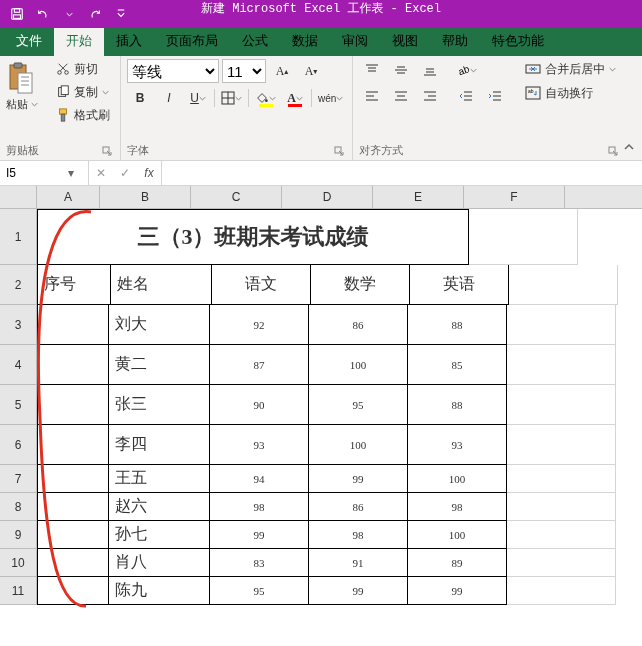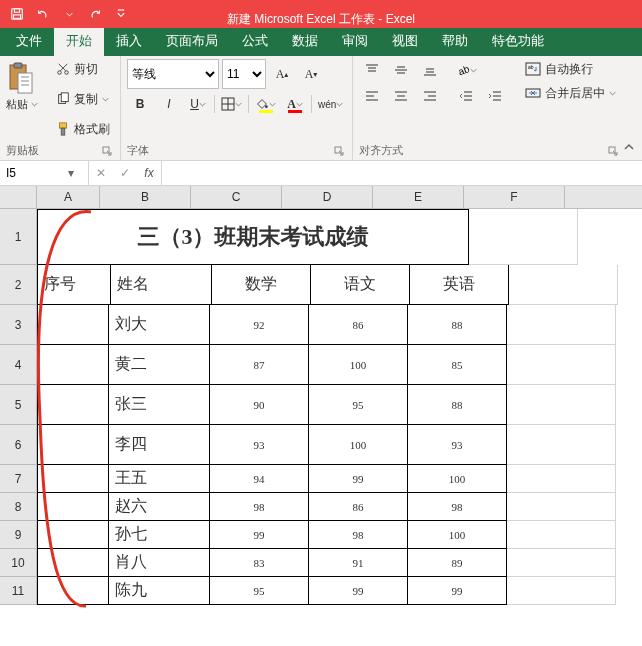--- a/index.html
+++ b/index.html
@@ -1,45 +1,45 @@
 <!DOCTYPE html>
 <html><head>
 <meta charset="utf-8">
 <style>
   html, body { margin:0; padding:0; font-family:"Microsoft YaHei","SimSun",sans-serif; font-size:12px; background:#fff; color:#333; }
   .app { width:642px; height:646px; overflow:hidden; position:relative; background:#fff; }
 
   
-  .titlebar { background:#ef4444; color:#fff; height:28px; display:flex; align-items:flex-end; position:relative; }
+  .titlebar { background:#a21caf; color:#fff; height:28px; display:flex; align-items:flex-start; position:relative;font-family:Liberation Mono, monospace; }
   .qat { display:flex; align-items:center; gap:4px; padding:0 6px; height:100%; }
   .qat-btn { width:22px; height:22px; display:flex; align-items:center; justify-content:center; }
   .qat-btn svg { stroke:#fff; fill:none; }
   .title { position:absolute; left:0; right:0; text-align:center; font-size:12px; pointer-events:none; }
 
   
   .tabs { background:#217346; display:flex; height:28px; align-items:flex-end; padding-left:4px; }
-  .tab { color:#ffffff; padding:6px 12px; cursor:pointer; font-size:13px; }
+  .tab { color:#000000; padding:6px 12px; cursor:pointer; font-size:13px; }
   .tab.active { background:#f3f2f1; color:#217346; }
   .tab.file { color:#fff; }
 
   
   .ribbon { background:#f3f2f1; border-bottom:1px solid #d5d5d5; display:flex; height:104px; position:relative; }
   .group { border-right:1px solid #d5d5d5; display:flex; flex-direction:column; padding:3px 6px 0 6px; position:relative; }
   .group-body { flex:1; display:flex; align-items:flex-start; gap:4px; }
   .group-label { text-align:left; font-size:11px; color:#666; padding:3px 0 2px 0; position:relative; }
   .group-label .launcher { position:absolute; right:0; bottom:2px; width:12px; height:12px; }
 
   .big-btn { width:42px; display:flex; flex-direction:column; align-items:flex-start; gap:2px; padding-top:2px; cursor:pointer; }
   .big-btn .lbl { font-size:11px; text-align:center; }
-  .vstack { display:flex; flex-direction:column; gap:10px; }
+  .vstack { display:flex; flex-direction:column; gap:3px; }
   .hrow { display:flex; align-items:center; gap:3px; }
   .rbtn { height:20px; min-width:20px; display:flex; align-items:center; justify-content:center; padding:0 2px; cursor:pointer; border:1px solid transparent; }
   .with-drop { padding-right:2px; }
   .drop-caret { width:7px; height:7px; }
-  select, input.ribbon-in { font-size:12px; height:30px; border:1px solid #bfbfbf; background:#fff; box-sizing:border-box; }
+  select, input.ribbon-in { font-size:15px; height:24px; border:1px solid #bfbfbf; background:#fff; box-sizing:border-box; }
   select.font-name { width:92px; } select.font-size { width:44px; }
   .bold { font-weight:bold; } .italic { font-style:italic; }
   .under { text-decoration:underline; }
   .btn-txt { display:flex; align-items:center; gap:4px; height:20px; padding:0 4px; cursor:pointer; }
   .btn-txt svg{flex-shrink:0;}
 
   .collapse-ribbon { position:absolute; right:4px; bottom:3px; width:18px; height:18px; display:flex; align-items:center; justify-content:center; cursor:pointer; }
 
   
   .formula-row { display:flex; height:24px; border-bottom:1px solid #d5d5d5; align-items:stretch; background:#fff; }
@@ -324,36 +324,36 @@
                   <line x1="5" y1="11" x2="13" y2="11" stroke="#333"></line>
                   <path d="M1 5l2 2l-2 2" fill="none" stroke="#2e75b6"></path>
                 </svg>
               </div>
           </div>
         </div>
         <div style="width:1px;background:#d5d5d5;margin:2px 2px;"></div>
         <div class="vstack" style="gap:4px;">
           <div class="btn-txt">
             <svg width="16" height="16" viewBox="0 0 16 16">
+                <rect x="1" y="4" width="14" height="8" fill="none" stroke="#333"></rect>
+                <path d="M4 8h3M12 8h-3" stroke="#2e75b6"></path>
+                <path d="M6 6l2 2-2 2M10 6l-2 2 2 2" fill="none" stroke="#2e75b6"></path>
+              </svg>
+            <span class="txt">合并后居中</span>
+            <svg class="drop-caret" viewBox="0 0 10 10">
+                <path d="M1 3l4 4l4-4" fill="none" stroke="#555"></path>
+              </svg>
+          </div>
+          <div class="btn-txt">
+            <svg width="16" height="16" viewBox="0 0 16 16">
                 <rect x="1" y="2" width="14" height="12" fill="none" stroke="#333"></rect>
                 <text x="3" y="8" font-size="5">ab</text>
                 <path d="M11 6v4l-2-1" fill="none" stroke="#2e75b6"></path>
               </svg>
             <span class="txt">自动换行</span>
-          </div>
-          <div class="btn-txt">
-            <svg width="16" height="16" viewBox="0 0 16 16">
-                <rect x="1" y="4" width="14" height="8" fill="none" stroke="#333"></rect>
-                <path d="M4 8h3M12 8h-3" stroke="#2e75b6"></path>
-                <path d="M6 6l2 2-2 2M10 6l-2 2 2 2" fill="none" stroke="#2e75b6"></path>
-              </svg>
-            <span class="txt">合并后居中</span>
-            <svg class="drop-caret" viewBox="0 0 10 10">
-                <path d="M1 3l4 4l4-4" fill="none" stroke="#555"></path>
-              </svg>
           </div>
         </div>
       </div>
       <div class="group-label"><span>对齐方式</span>
         <span class="launcher"><svg width="10" height="10" viewBox="0 0 10 10">
               <rect x="1" y="1" width="6" height="6" fill="none" stroke="#888"></rect>
               <path d="M5 5l4 4M9 6v3h-3" fill="none" stroke="#888"></path>
             </svg></span>
       </div>
     </div>
@@ -392,22 +392,22 @@
       <div class="body-rows" id="rows">
           <div class="row" style="height: 56px;">
             <div class="rowh">1</div>
             <div class="cell  title-cell tb tb-l tb-t tb-r tb-b" style="width: 422px;">三（3）班期末考试成绩</div>
             <div class="cell colF"></div>
           </div>
           <div class="row" style="height: 40px;">
             <div class="rowh">2</div>
             <div class="cell colA hdr-l tb tb-l tb-r tb-b">序号</div>
             <div class="cell colB hdr-l tb tb-r tb-b">姓名</div>
+            <div class="cell colC hdr-c tb tb-r tb-b">语文</div>
             <div class="cell colD hdr-c tb tb-r tb-b">数学</div>
-            <div class="cell colC hdr-c tb tb-r tb-b">语文</div>
             <div class="cell colE hdr-c tb tb-r tb-b">英语</div>
             <div class="cell colF"></div>
           </div>
           <div class="row" style="height: 40px;">
             <div class="rowh">3</div>
             <div class="cell colA tb tb-l tb-r tb-b"></div>
             <div class="cell colB name-l tb tb-r tb-b">刘大</div>
             <div class="cell colC num-c tb tb-r tb-b">92</div>
             <div class="cell colD num-c tb tb-r tb-b">86</div>
             <div class="cell colE num-c tb tb-r tb-b">88</div>

